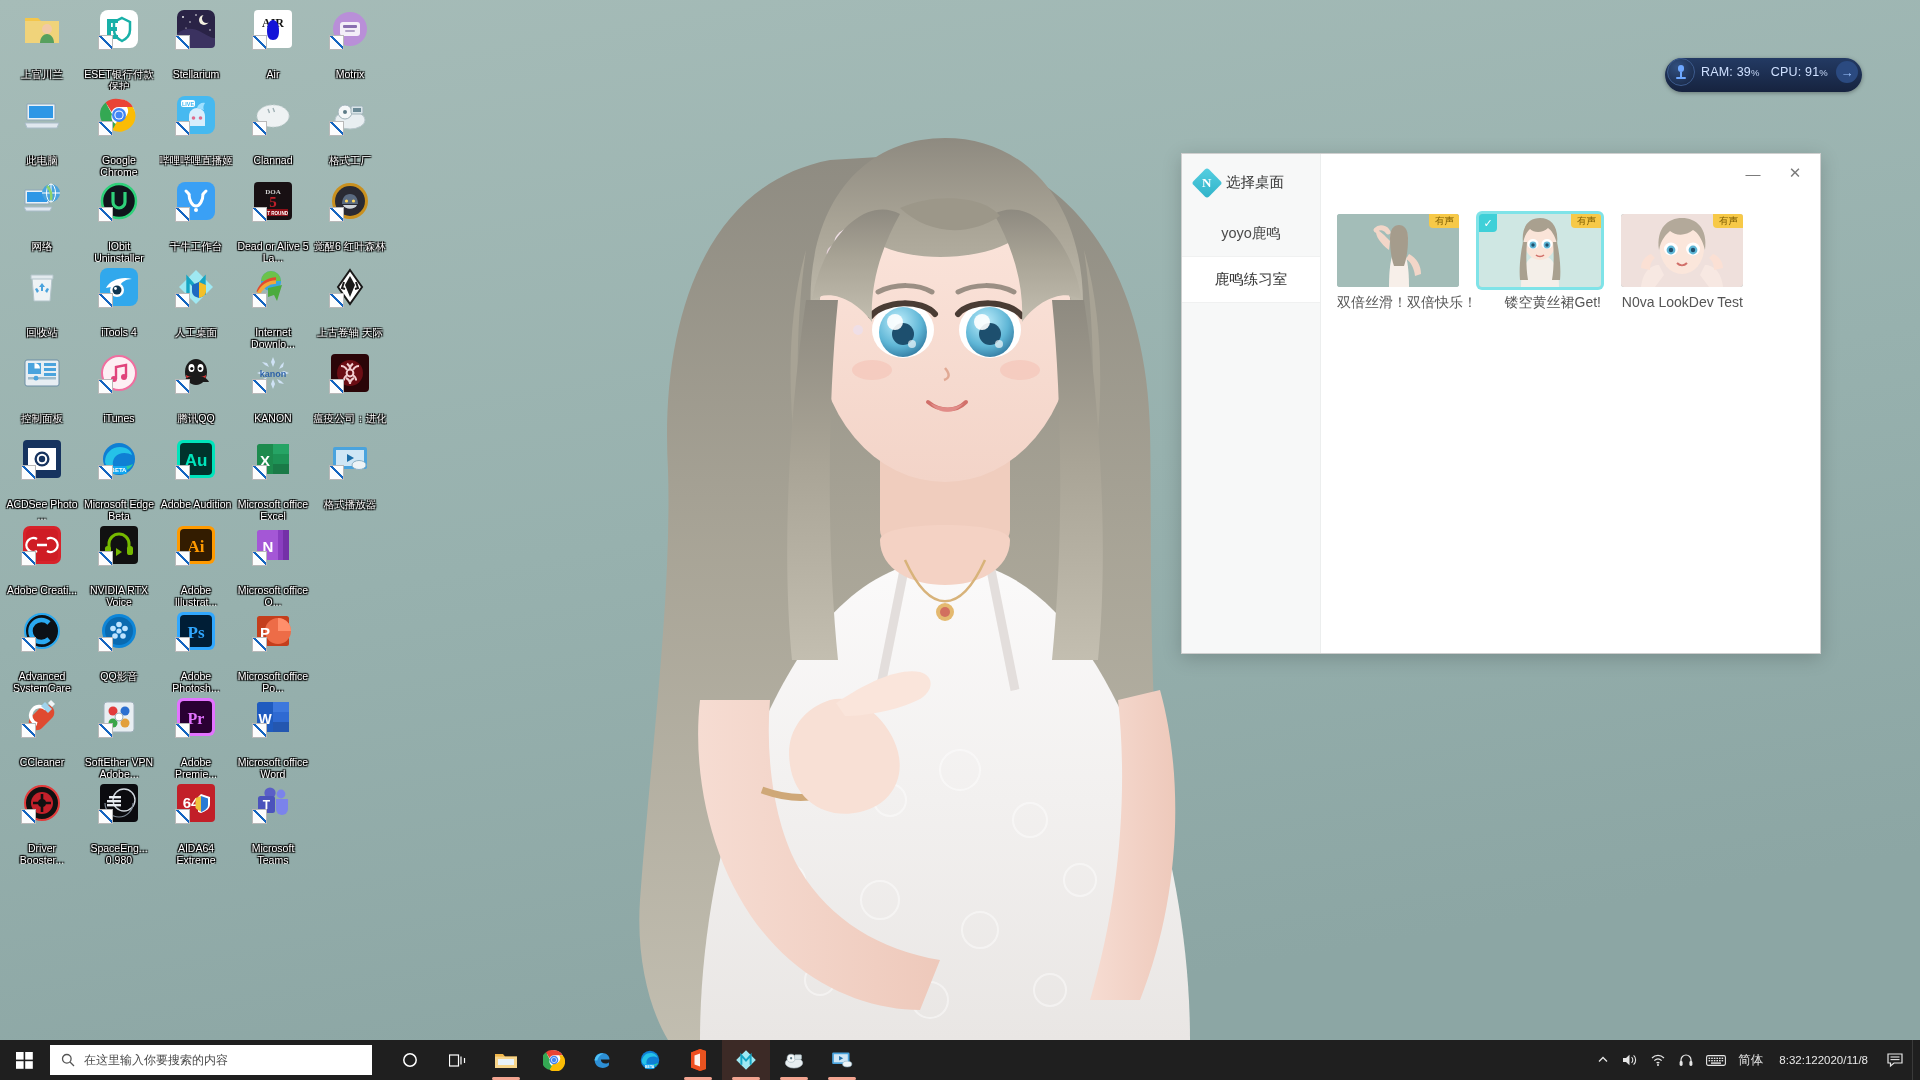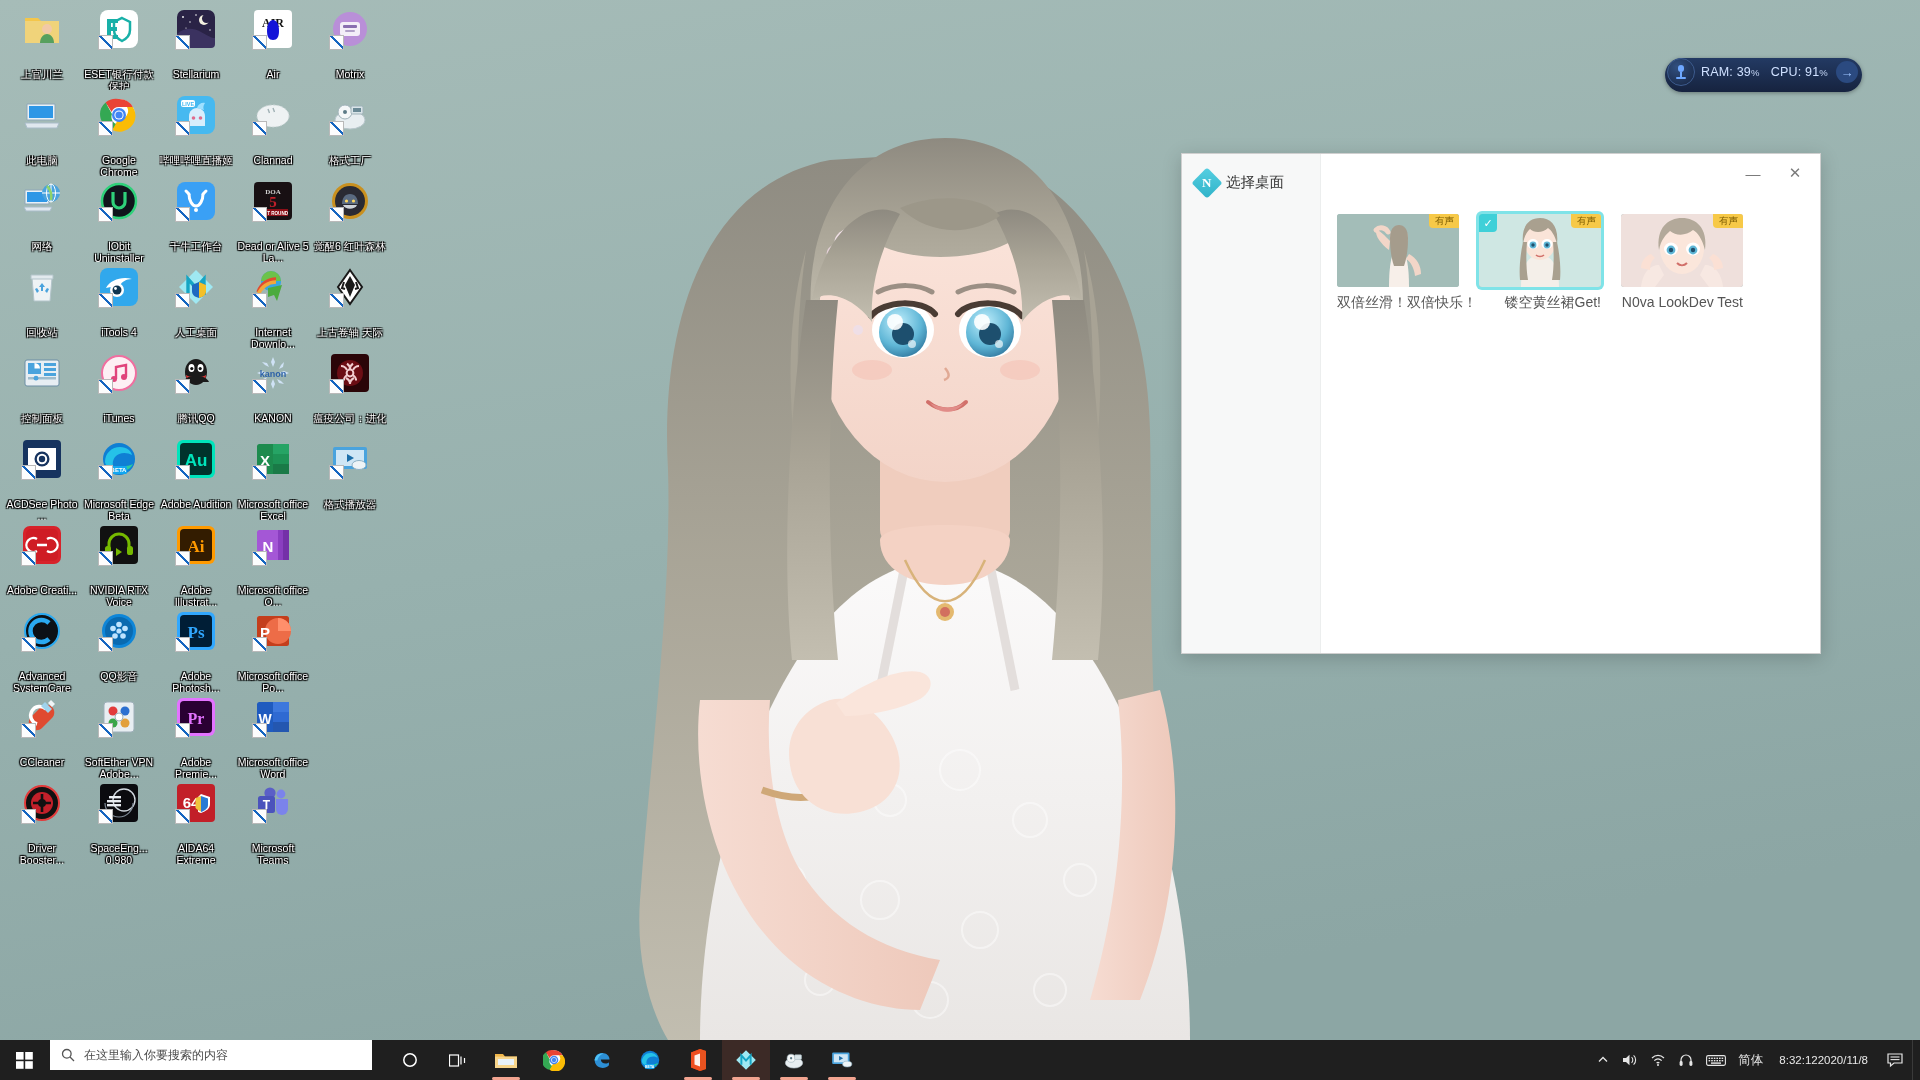--- a/index.html
+++ b/index.html
@@ -231,21 +231,21 @@
     z-index: 60;
     pointer-events: none;
   }
 
   
   #taskbar {
     position: absolute;
     left: 0; bottom: 0;
     width: 1920px; height: 40px;
     background: #1f1f1f;
-    display: flex; align-items: flex-start;
+    display: flex; align-items: center;
     z-index: 50;
     color: #e8e8e8;
     font-size: 12.5px;
   }
   #start-btn {
     width: 48px; height: 40px;
     display:flex; align-items:center; justify-content:center;
     cursor: default;
   }
   #search-box {
@@ -1106,20 +1106,24 @@
   </div>
 
   <div id="dialog">
     <div id="dlg-side">
       <div id="dlg-brand">
         <div class="logo">
             <span>N</span>
           </div>
         <div class="btitle">选择桌面</div>
       </div>
+      <div id="side-list">
+          <div class="side-item">yoyo鹿鸣</div>
+          <div class="side-item active">鹿鸣练习室</div>
+        </div>
     </div>
 
     <div id="dlg-main">
       <div id="dlg-titlebar">
         <div class="tbtn">—</div>
         <div class="tbtn">✕</div>
       </div>
       <div id="card-row">
           <div class="card">
             <div class="thumb th-a"><svg viewBox="0 0 122 73" width="122" height="73" preserveAspectRatio="none">

